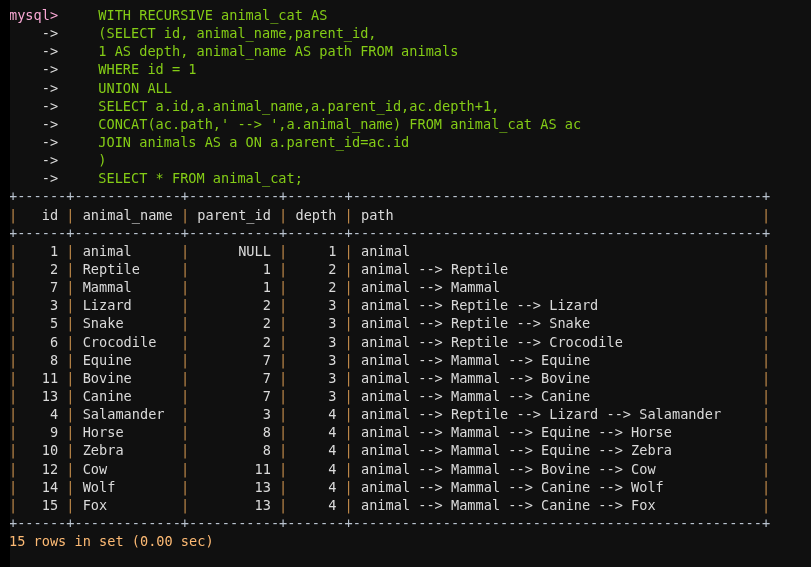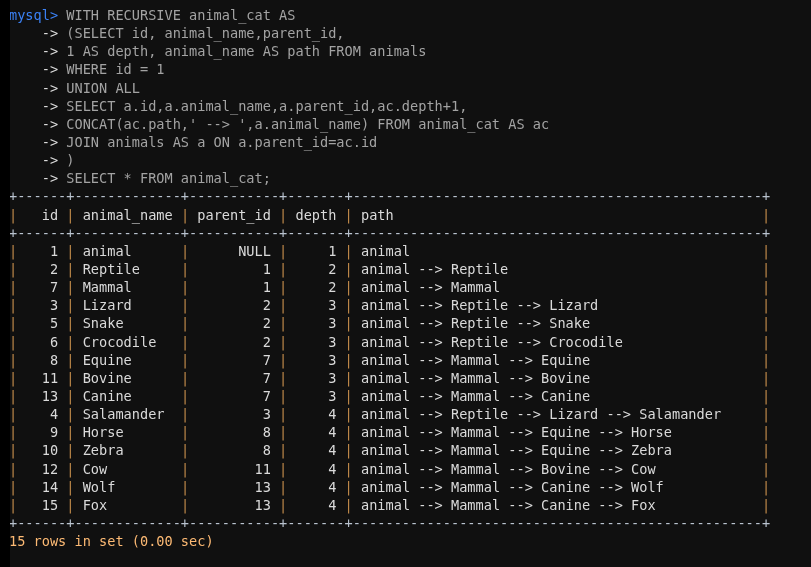--- a/index.html
+++ b/index.html
@@ -41,22 +41,22 @@
     white-space: pre;
     color: #d6d6d6;
     letter-spacing: 0px;
     z-index: 1;
   }
   .line {
     white-space: pre;
     height: 18.15px;
     padding-left: 10px;
   }
-  .t-text   { color: #a3a3a3; }
-  .t-prompt { color: #3b82f6; }
+  .t-text   { color: #84cc16; margin-left: 32px; }
+  .t-prompt { color: #f9a8d4; }
   .t-cont   { color: #dcdcdc; }
   .t-rule   { color: #b9c3cf; }
   .t-bar    { color: #c08a4a; }
   .t-cell   { color: #dadada; }
   .t-status { color: #fdba74; }
 </style>
 </head>
 <body>
 
 <div id="terminal">

